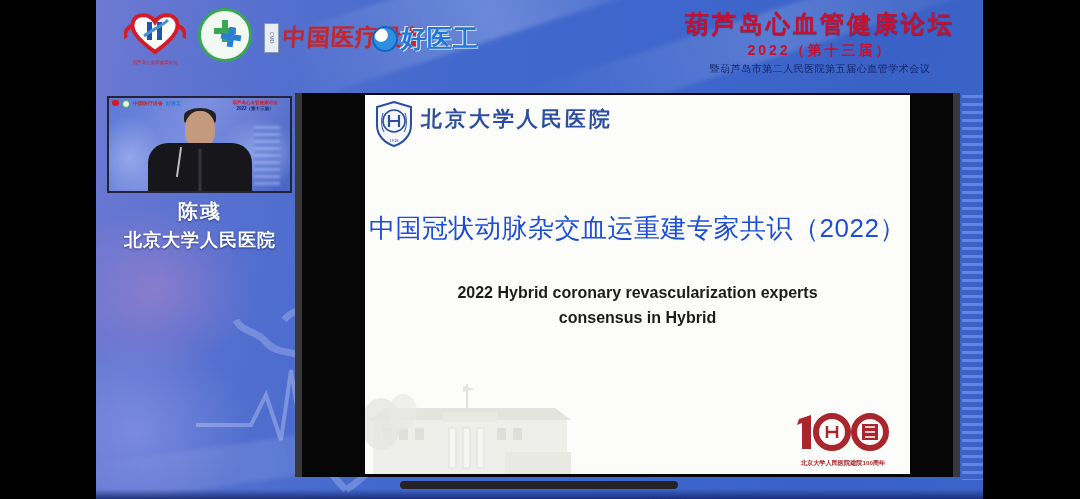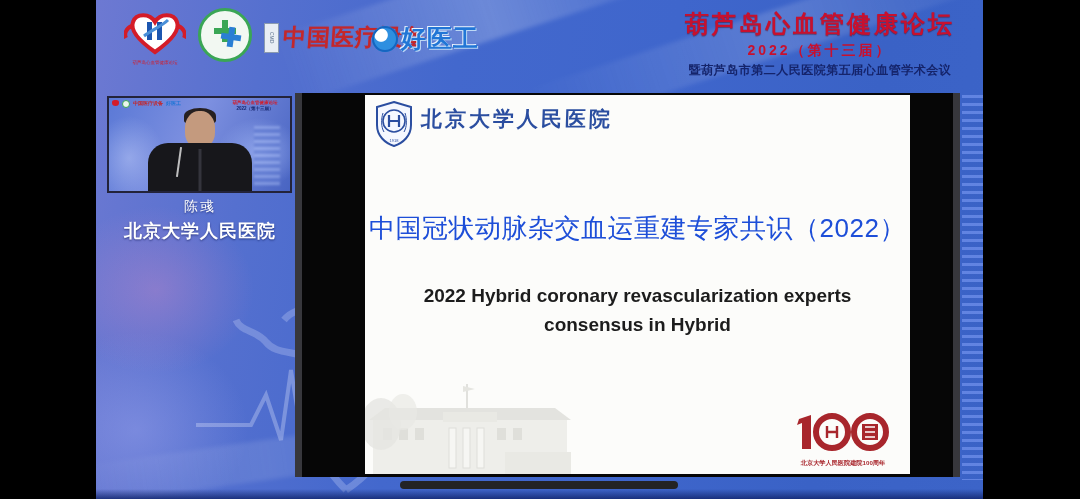--- a/index.html
+++ b/index.html
@@ -46,21 +46,21 @@
   .logo-hyg{position:absolute;left:276px;top:22px;display:flex;align-items:center;gap:3px;}
   .hyg-icon{width:26px;height:26px;border-radius:50%;
       background:radial-gradient(circle at 35% 35%,#fff 0 26%,#2e8fe0 30% 100%);
       box-shadow:inset 0 0 0 2px #1565c0;}
   .hyg-text{font-size:25px;font-weight:bold;color:#2176d6;letter-spacing:1px;
       text-shadow:1px 1px 0 #bcd8f5, -1px -1px 0 #e8f2fd;}
   .banner-title{position:absolute;left:578px;top:8px;width:292px;text-align:center;}
   .bt1{font-size:24px;font-weight:bold;color:#c8102e;letter-spacing:3px;white-space:nowrap;
        text-shadow:0 1px 1px rgba(80,0,10,.45);}
   .bt2{font-size:14px;font-weight:bold;color:#c8102e;letter-spacing:3px;margin-top:2px;}
-  .bt3{font-size:12px;font-weight:bold;color:#15246b;letter-spacing:.5px;margin-top:2px;white-space:nowrap;}
+  .bt3{font-size:10px;font-weight:normal;color:#15246b;letter-spacing:.5px;margin-top:2px;white-space:nowrap;}
   
   .video{position:absolute;left:107px;top:96px;width:185px;height:97px;background:#4a66c4;
       border:2px solid #23233a;box-sizing:border-box;overflow:hidden;}
   .video .vbg{position:absolute;inset:0;
       background:
         radial-gradient(60px 50px at 150px 55px, rgba(180,200,255,.55), rgba(180,200,255,0) 70%),
         radial-gradient(50px 60px at 20px 60px, rgba(210,220,255,.4), rgba(210,220,255,0) 70%),
         linear-gradient(115deg,#5b79d6,#7d90e0 45%,#4864c2);}
   .video .vbuilding{position:absolute;right:10px;top:28px;width:26px;height:60px;opacity:.55;
       background:repeating-linear-gradient(180deg,#9fb3f0 0 3px,#5e79d0 3px 7px);filter:blur(1px);}
@@ -79,36 +79,36 @@
   .person .hair{position:absolute;left:50%;top:10px;transform:translateX(-50%);
       width:32px;height:16px;border-radius:50% 50% 20% 20%;background:#262020;}
   .person .body{position:absolute;left:50%;bottom:-4px;transform:translateX(-50%);
       width:104px;height:52px;border-radius:20px 20px 0 0;background:#17171b;}
   .person .body:before{content:"";position:absolute;left:50%;top:6px;transform:translateX(-50%);
       width:3px;height:46px;background:#34343c;}
   .person .body:after{content:"";position:absolute;left:30px;top:4px;width:2px;height:30px;
       background:#e8e8e8;transform:rotate(8deg);opacity:.8;}
   .speaker-label{position:absolute;left:96px;top:198px;width:208px;text-align:center;color:#fff;
       text-shadow:0 1px 2px rgba(10,20,80,.6);}
-  .speaker-name{font-size:14px;font-weight:normal;letter-spacing:2px;}
+  .speaker-name{font-size:20px;font-weight:bold;letter-spacing:2px;}
   .speaker-affiliation{font-size:18px;font-weight:bold;letter-spacing:1px;margin-top:3px;}
   
   .share{position:absolute;left:295px;top:93px;width:665px;height:384px;background:#060606;
       border-left:7px solid #37373c;border-right:7px solid #37373c;box-sizing:border-box;}
   .slide{position:absolute;left:63px;top:2px;width:545px;height:379px;background:#fcfcfa;overflow:hidden;}
   .slide-header{position:absolute;left:10px;top:6px;display:flex;align-items:flex-start;gap:8px;}
   .slide-hosp{margin-top:4px;}
   .hosp-cn{font-family:"Liberation Serif","DejaVu Serif",serif;font-weight:bold;font-size:21px;
       color:#2b4ea0;letter-spacing:3px;transform:skewX(-2deg);}
   .hosp-en{font-size:8px;color:#3a5cac;letter-spacing:.8px;border-bottom:1px solid #3a5cac;
       padding-bottom:2px;margin-top:2px;white-space:nowrap;}
   .slide-title-cn{position:absolute;left:0;top:116px;width:100%;text-align:center;
       font-size:26px;color:#1d4ed8;font-weight:500;letter-spacing:.5px;}
   .slide-title-en{position:absolute;left:0;top:186px;width:100%;text-align:center;
-      font-size:19px;font-weight:bold;color:#1c1c1c;line-height:1.55;}
+      font-size:16px;font-weight:bold;color:#1c1c1c;line-height:1.55;}
   .watermark{position:absolute;left:0;bottom:0;opacity:.5;}
   .anniv{position:absolute;right:8px;bottom:6px;width:118px;text-align:center;}
   .anniv-caption{font-size:6.5px;color:#a8262c;font-weight:bold;white-space:nowrap;transform:scale(.95);}
   .home-pill{position:absolute;left:400px;top:481px;width:278px;height:8px;border-radius:4px;
       background:#232325;}
 </style>
 </head>
 <body>
 
 <div class="stage">

